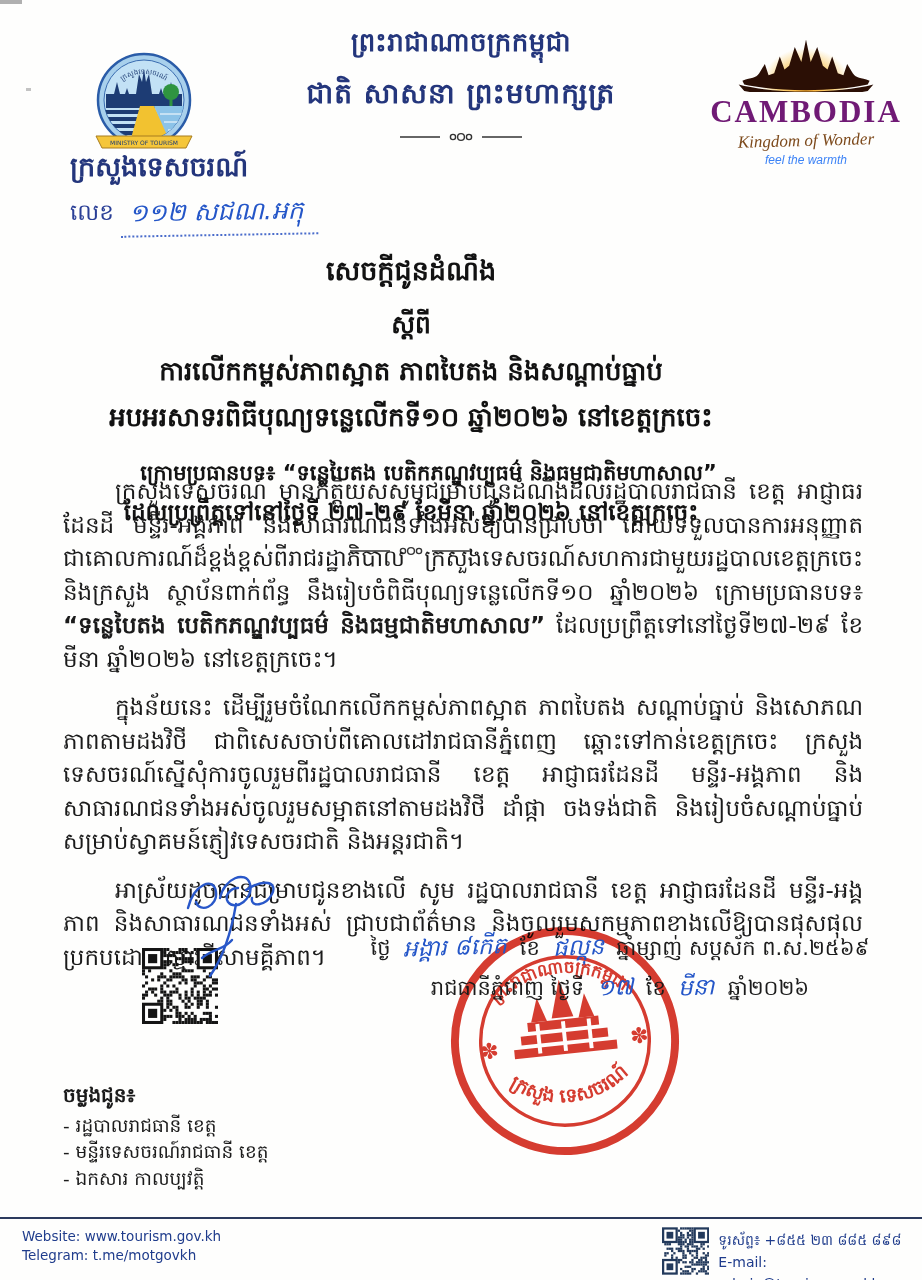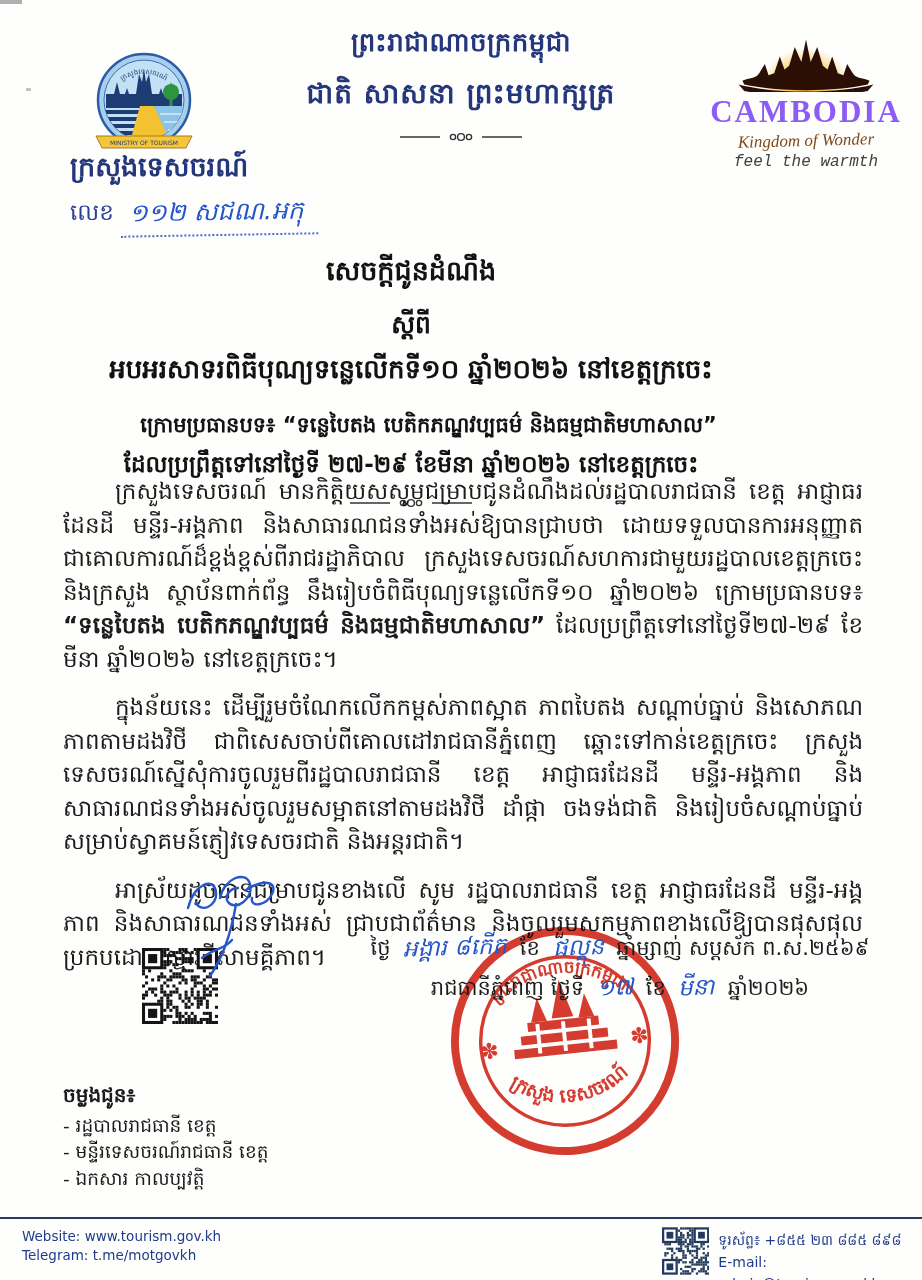--- a/index.html
+++ b/index.html
@@ -13,25 +13,25 @@
   .mot-logo{position:absolute;left:84px;top:48px;width:120px;height:120px;}
   .kingdom{position:absolute;left:251px;top:26px;width:420px;text-align:center;color:#24367c;}
   .kingdom .l1{font-size:26px;font-weight:bold;letter-spacing:.5px;}
   .kingdom .l2{font-size:28px;font-weight:bold;margin-top:12px;letter-spacing:1px;}
   .divider{display:inline-block;margin-top:14px;}
   .cambodia{position:absolute;left:706px;top:30px;width:200px;text-align:center;}
   .cam-glow{position:relative;width:150px;height:62px;margin:0 auto;
             background:radial-gradient(ellipse 60px 52px at 50% 92%,#f7a826 0%,#fbd27a 45%,rgba(255,255,255,0) 75%);}
   .cam-glow svg{position:absolute;left:0;top:4px;}
   .cam-title{font-family:"Liberation Serif","DejaVu Serif",serif;font-size:31px;font-weight:bold;
-             color:#8b5cf6;letter-spacing:2px;margin-top:2px;}
+             color:#701a75;letter-spacing:2px;margin-top:2px;}
   .cam-sub{font-family:"Liberation Serif","DejaVu Serif",serif;font-style:italic;font-size:17px;
            color:#7d4a1c;margin-top:1px;transform:rotate(-1.5deg);}
-  .cam-tag{font-family:Liberation Mono, monospace;font-style:italic;font-size:16px;
-           color:#404040;margin-top:2px;}
+  .cam-tag{font-family:Liberation Sans, sans-serif;font-style:italic;font-size:12px;
+           color:#3b82f6;margin-top:2px;}
   .ministry-title{position:absolute;left:70px;top:150px;font-size:27px;font-weight:bold;color:#24367c;}
   .ref-line{position:absolute;left:70px;top:196px;font-size:23px;color:#2a3f96;white-space:nowrap;}
   .hw{font-style:italic;color:#2456c8;}
   .ref-line .hw{display:inline-block;font-size:25px;border-bottom:2px dotted #4a6ccb;
                 padding:0 14px 2px 8px;transform:rotate(-1deg);}
 
   
   .title-block{position:absolute;left:0;top:254px;width:822px;text-align:center;color:#121212;}
   .title-block .t1{font-size:27px;font-weight:bold;}
   .title-block .t2{font-size:25px;font-weight:bold;margin-top:16px;}
@@ -139,20 +139,21 @@
   <div class="ministry-title">ក្រសួងទេសចរណ៍</div>
 
   <div class="ref-line">
     <span>លេខ</span>
     <span class="hw">១១២ សជណ.អកុ</span>
   </div>
 
   <div class="title-block">
     <div class="t1">សេចក្តីជូនដំណឹង</div>
     <div class="t2">ស្តីពី</div>
+    <div class="t3">ការលើកកម្ពស់ភាពស្អាត ភាពបៃតង និងសណ្តាប់ធ្នាប់</div>
     <div class="t4">អបអរសាទរពិធីបុណ្យទន្លេលើកទី១០ ឆ្នាំ២០២៦ នៅខេត្តក្រចេះ</div>
     <div class="t5">ក្រោមប្រធានបទ៖ “ទន្លេបៃតង បេតិកភណ្ឌវប្បធម៌ និងធម្មជាតិមហាសាល”</div>
     <div class="t6">ដែលប្រព្រឹត្តទៅនៅថ្ងៃទី ២៧-២៩ ខែមីនា ឆ្នាំ២០២៦ នៅខេត្តក្រចេះ</div>
     <svg class="divider" width="130" height="12" viewBox="0 0 130 12">
       <line x1="4" y1="6" x2="44" y2="6" stroke="#333" stroke-width="1.6"></line>
       <circle cx="57" cy="6" r="2.6" fill="none" stroke="#333" stroke-width="1.4"></circle>
       <circle cx="65" cy="6" r="3.4" fill="none" stroke="#333" stroke-width="1.4"></circle>
       <circle cx="73" cy="6" r="2.6" fill="none" stroke="#333" stroke-width="1.4"></circle>
       <line x1="86" y1="6" x2="126" y2="6" stroke="#333" stroke-width="1.6"></line>
     </svg>

